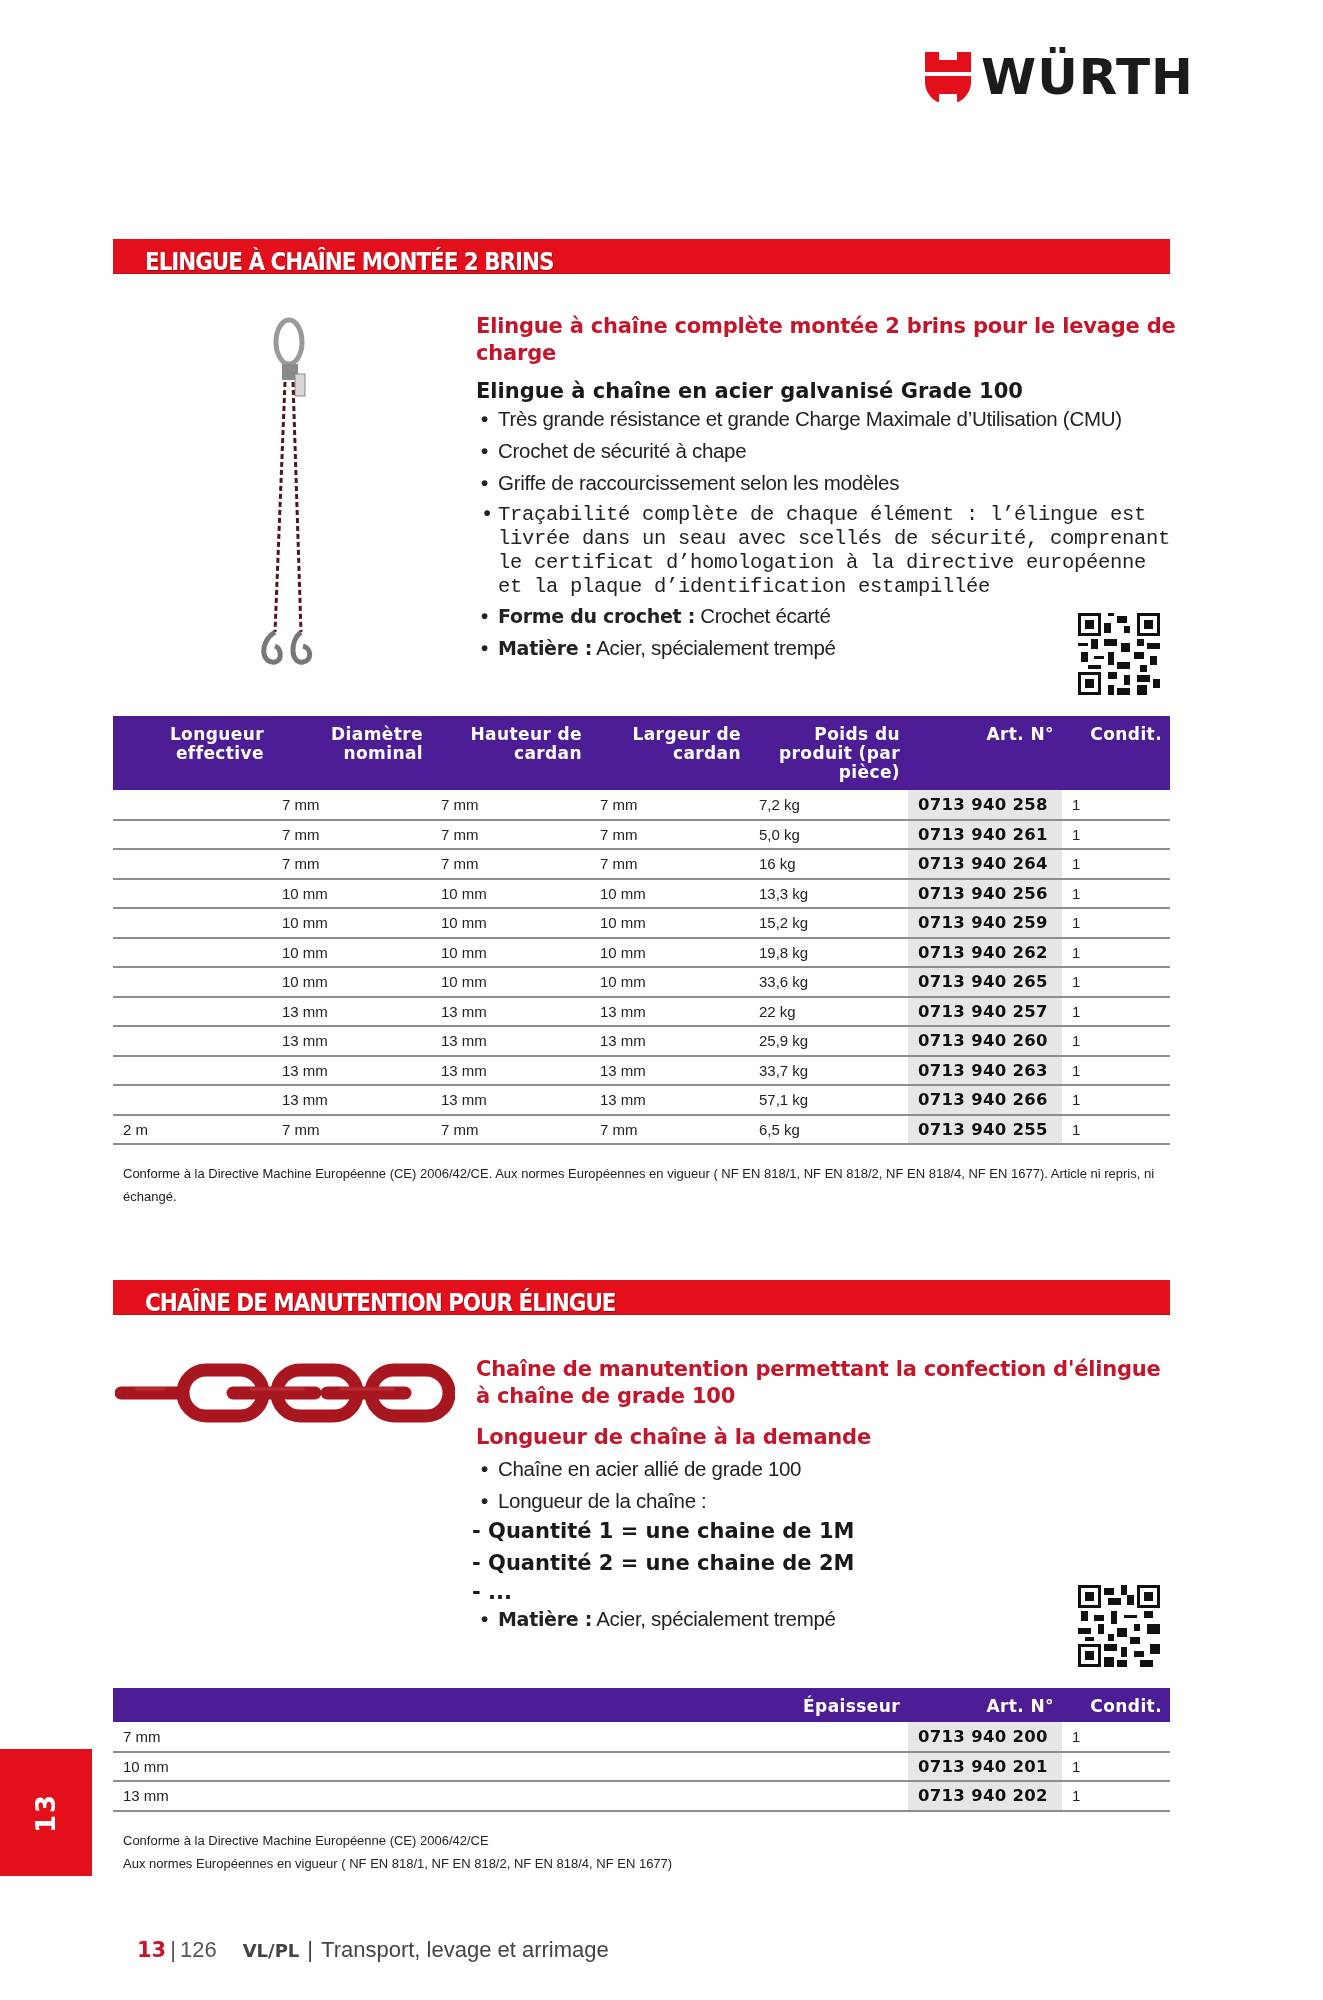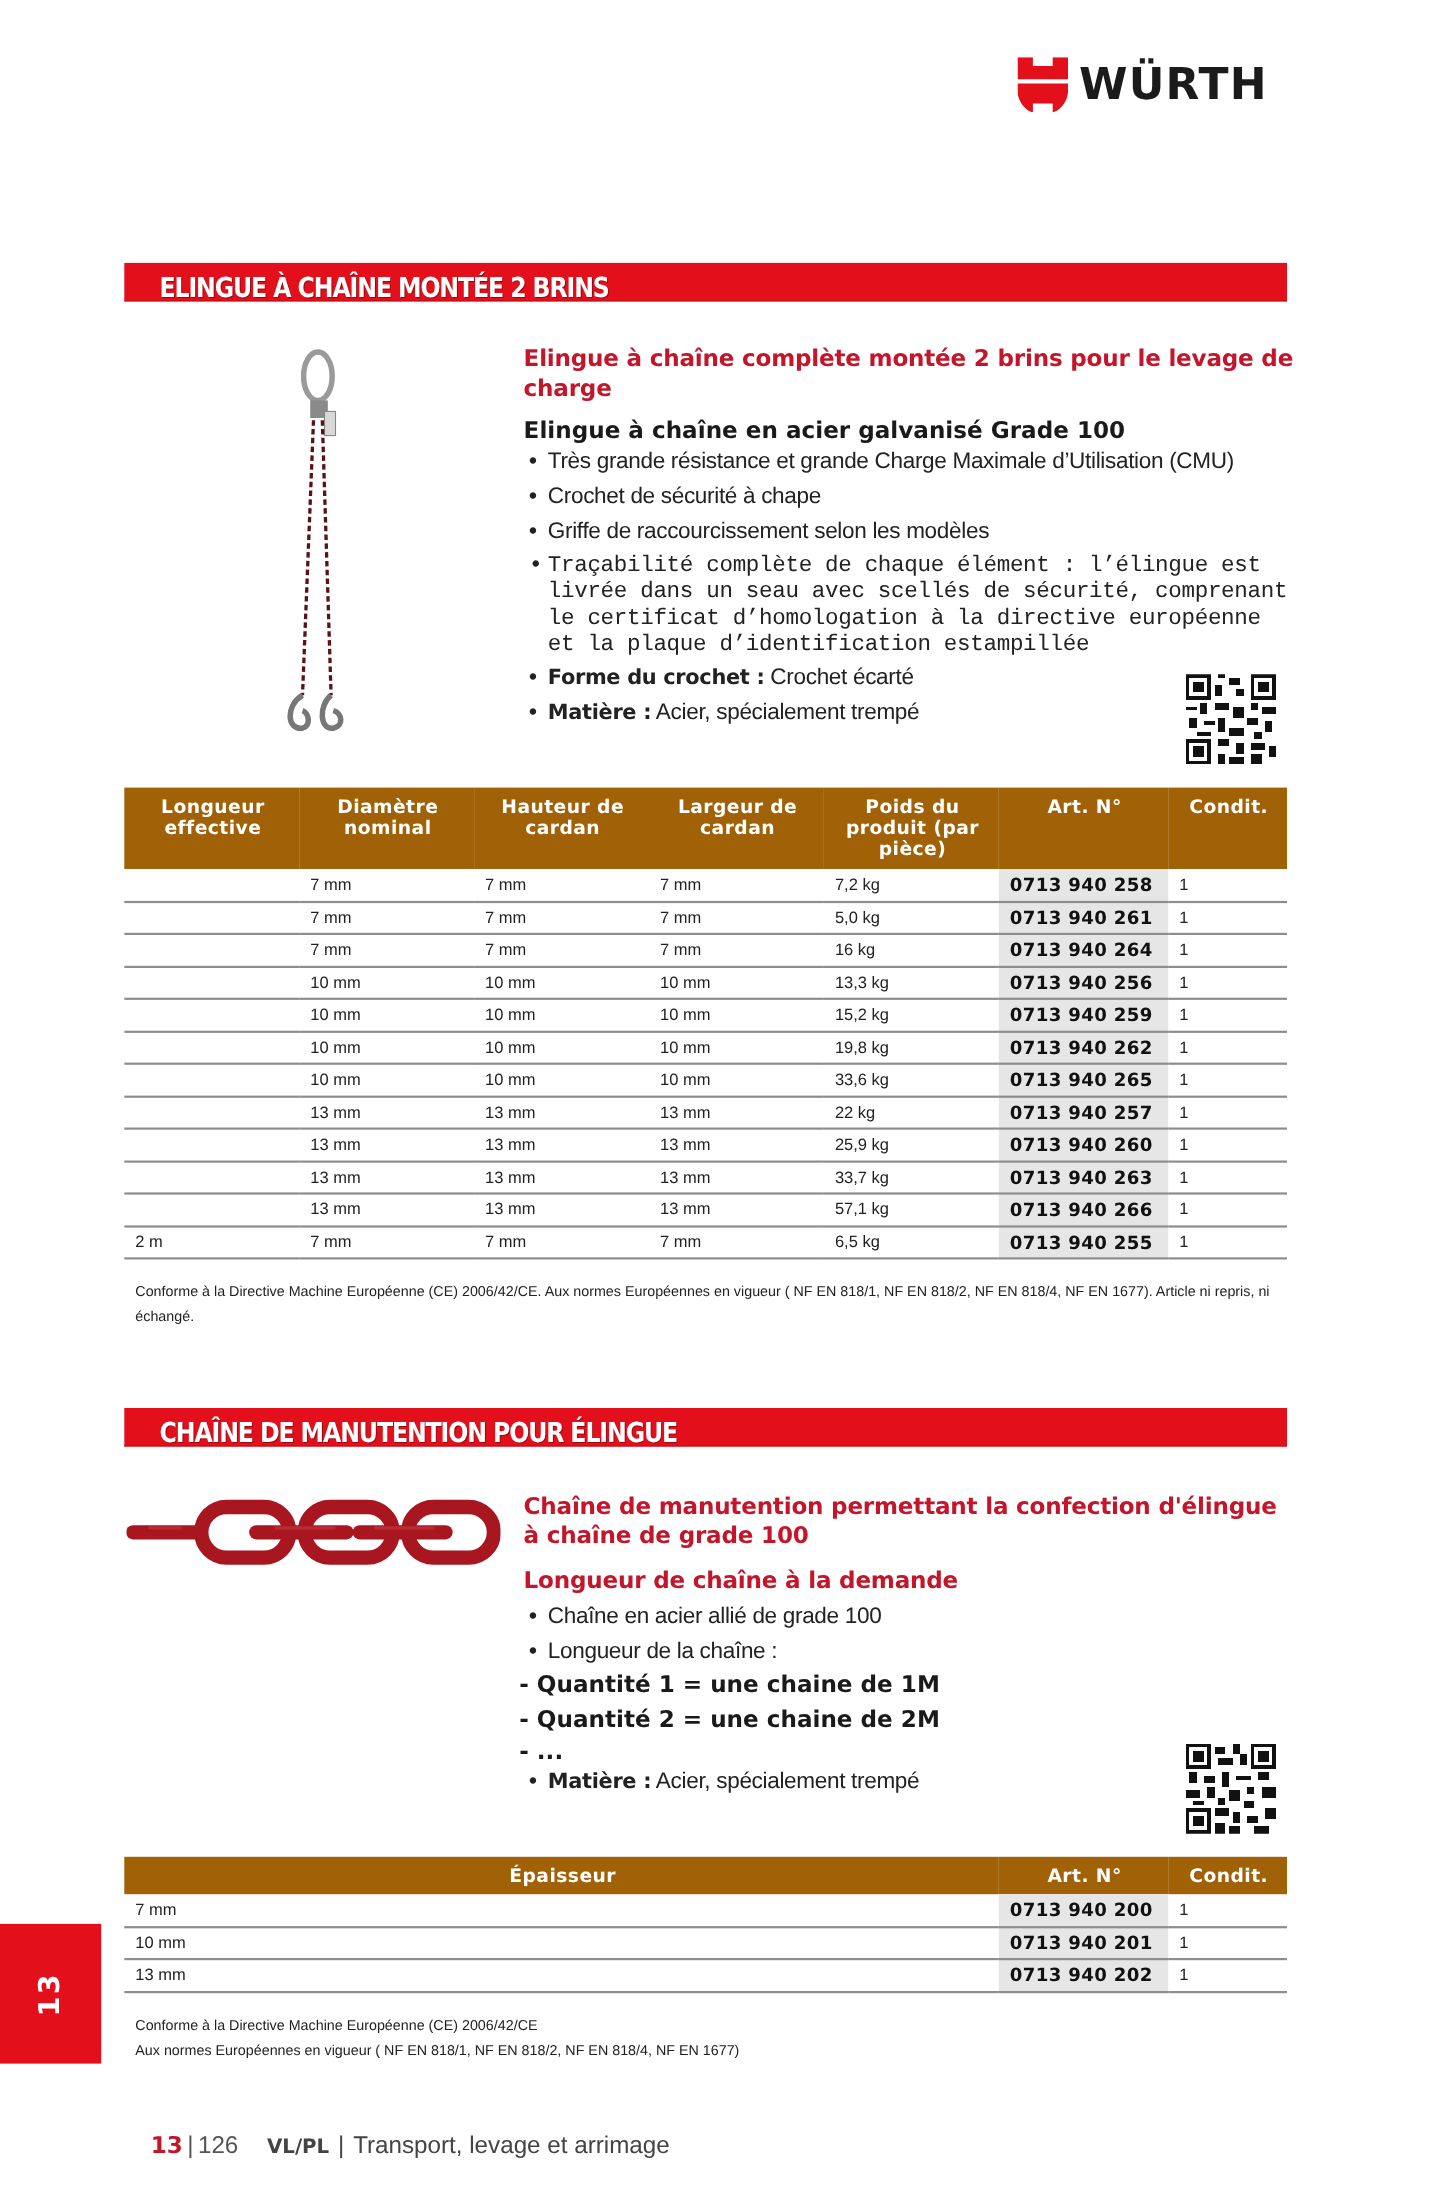--- a/index.html
+++ b/index.html
@@ -1,39 +1,39 @@
 <!DOCTYPE html>
 <html><head>
 <meta charset="utf-8">
 <style>
   * { box-sizing: border-box; margin: 0; padding: 0; }
   html, body { width: 1323px; height: 2000px; background: #ffffff; overflow: hidden; }
   body { position: relative; font-family: "Liberation Sans", "DejaVu Sans", sans-serif; color: #1a1a1a; }
 
   .logo { position: absolute; left: 925px; top: 52px; display: flex; align-items: center; gap: 10px; }
   .logo-mark { width: 46px; height: 50px; }
-  .logo-text { font-family: "DejaVu Sans", sans-serif; font-weight: bold; font-size: 40px; letter-spacing: 1px; color: #1b1b1b; line-height: 1; }
+  .logo-text { font-family: "DejaVu Sans", sans-serif; font-weight: bold; font-size: 50px; letter-spacing: 1px; color: #1b1b1b; line-height: 1; }
 
   .section-bar { position: absolute; left: 113px; width: 1057px; height: 35px; background: #e30f1b; border-bottom: 1px solid #c70a15; }
   .section-bar span { position: absolute; left: 32px; top: 8px; color: #fff; font-family: "DejaVu Sans", sans-serif; font-weight: bold; font-size: 25px; letter-spacing: -1.2px; transform: scaleX(0.86); transform-origin: left center; text-shadow: 1px 1px 0 rgba(0,0,0,0.35); white-space: nowrap; }
 
   .desc { position: absolute; left: 476px; width: 700px; }
   .red-title { color: #c3162a; font-family: "DejaVu Sans", sans-serif; font-weight: bold; font-size: 21px; line-height: 27px; letter-spacing: -0.2px; }
   .sub-title { font-family: "DejaVu Sans", sans-serif; font-weight: bold; font-size: 21px; line-height: 28px; color: #1a1a1a; margin-top: 10px; }
   ul.bullets { list-style: none; margin-top: 2px; }
   ul.bullets li { position: relative; padding-left: 22px; font-family: "Liberation Sans", sans-serif; font-size: 20.5px; line-height: 24px; color: #222; margin-bottom: 8px; letter-spacing: -0.3px; }
   ul.bullets li.tight { margin-bottom: 5px; font-family: Liberation Mono, monospace; }
   ul.bullets li::before { content: "•"; position: absolute; left: 5px; top: 0; font-weight: bold; }
   ul.bullets li b { font-family: "DejaVu Sans", sans-serif; font-weight: bold; font-size: 19px; }
   .dash-line { font-family: "DejaVu Sans", sans-serif; font-weight: bold; font-size: 21px; line-height: 32px; color: #1a1a1a; margin-left: -4px; }
 
   .qr { position: absolute; width: 82px; height: 82px; }
 
   table.spec { position: absolute; left: 113px; width: 1057px; border-collapse: collapse; }
-  table.spec th { background: #a16207; color: #fff; font-family: "DejaVu Sans", sans-serif; font-weight: bold; font-size: 17px; line-height: 19px; text-align: center; vertical-align: top; padding: 9px 8px 6px 10px; letter-spacing: 0.4px; }
+  table.spec th { background: #4c1d95; color: #fff; font-family: "DejaVu Sans", sans-serif; font-weight: bold; font-size: 17px; line-height: 19px; text-align: right; vertical-align: top; padding: 9px 8px 6px 10px; letter-spacing: 0.4px; }
   table.spec td { font-family: "Liberation Sans", sans-serif; font-size: 15px; color: #222; padding: 0 8px 0 10px; height: 29.5px; border-bottom: 2px solid #8d8d8f; vertical-align: middle; }
   table.spec td.art { background: #e6e6e7; font-family: "DejaVu Sans", sans-serif; font-weight: bold; font-size: 16.5px; color: #111; letter-spacing: 0.3px; }
   table.spec tr:first-child td { }
 
   .note { position: absolute; left: 123px; font-family: "Liberation Sans", sans-serif; font-size: 13px; line-height: 23px; color: #222; width: 1040px; }
 
   .chapter-tab { position: absolute; left: 0; top: 1749px; width: 92px; height: 127px; background: #e30f1b; }
   .chapter-tab span { position: absolute; left: 50%; top: 50%; transform: translate(-50%,-50%) rotate(-90deg); color: #fff; font-family: "DejaVu Sans", sans-serif; font-weight: bold; font-size: 26px; letter-spacing: 2px; }
 
   .footer { position: absolute; left: 137px; top: 1937px; display: flex; align-items: baseline; font-family: "Liberation Sans", sans-serif; font-size: 22px; color: #444; }

